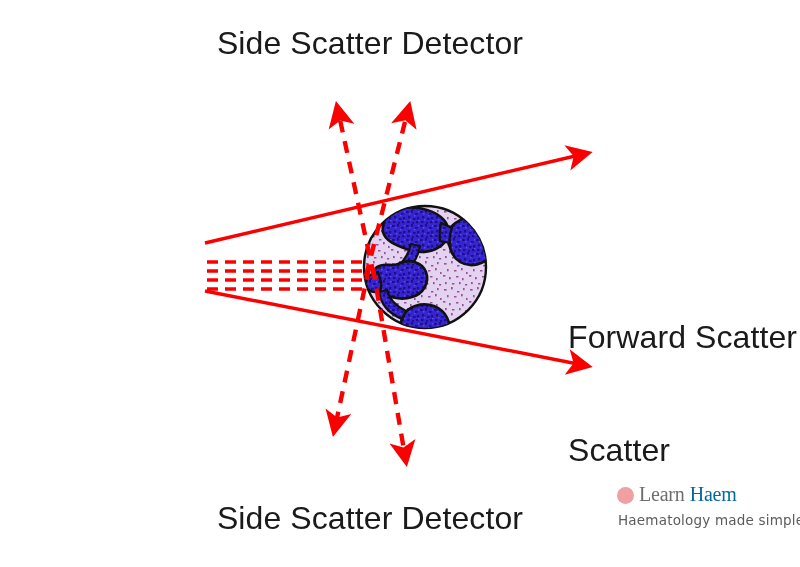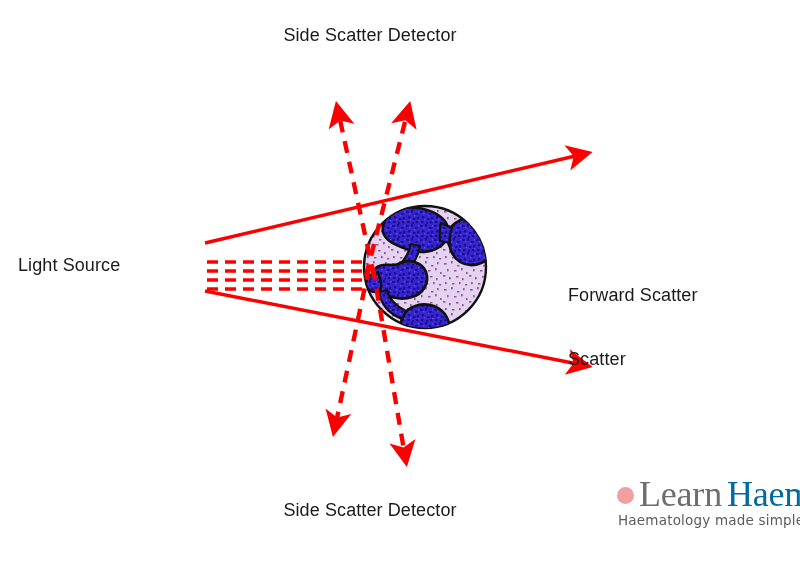--- a/index.html
+++ b/index.html
@@ -22,21 +22,21 @@
     position: absolute;
     top: 0;
     left: 0;
     width: 800px;
     height: 567px;
   }
   .label-text {
     position: absolute;
     color: #1a1a1a;
     font-family: "Liberation Sans", sans-serif;
-    font-size: 18px;
+    font-size: 32px;
     font-weight: 400;
     line-height: 1.18;
     white-space: pre;
     letter-spacing: 0.1px;
   }
   #label-side-top {
     left: 0;
     top: 25px;
     width: 740px;
     text-align: center;
@@ -75,21 +75,21 @@
   #logo-dot {
     width: 17px;
     height: 17px;
     border-radius: 50%;
     background: #f0a0a0;
     flex: 0 0 auto;
     margin-top: 2px;
   }
   .logo-word {
     font-family: "Liberation Serif", serif;
-    font-size: 36px;
+    font-size: 20px;
     line-height: 32px;
     letter-spacing: -0.2px;
   }
   #logo-learn { color: #6e6e6e; }
   #logo-haem  { color: #0369a1; }
   #logo-tagline {
     font-family: "DejaVu Sans", sans-serif;
     font-size: 13.5px;
     color: #5c5c5c;
     letter-spacing: 0.2px;
@@ -229,21 +229,20 @@
       <line x1="369" y1="268" x2="334" y2="432" marker-end="url(#arrow-dashed)"></line>
       <line x1="373" y1="268" x2="406" y2="462" marker-end="url(#arrow-dashed)"></line>
     </g>
 
   </svg>
 
   <div class="label-text" id="label-side-top">Side Scatter Detector</div>
 
   <div class="label-text" id="label-side-bottom">Side Scatter Detector</div>
 
-  <div class="label-text" id="label-light-source">Light Source</div>
 
   <div class="label-text" id="label-forward">
     <div>Forward Scatter</div>
     <div>Scatter</div>
   </div>
 
   <div id="logo-block">
     <div id="logo-wordmark">
       <span id="logo-dot"></span>
       <span class="logo-word" id="logo-learn">Learn</span>

